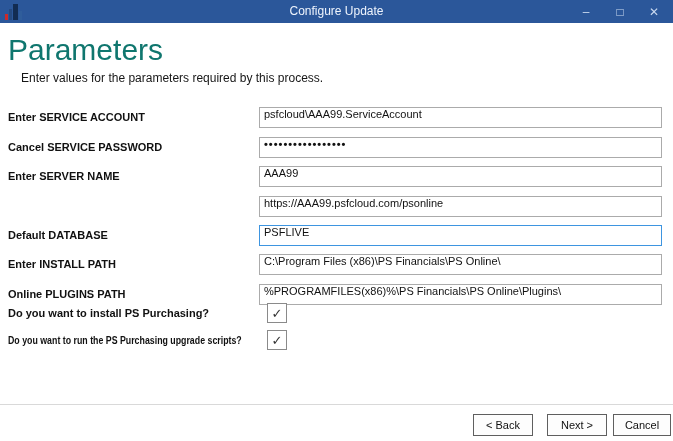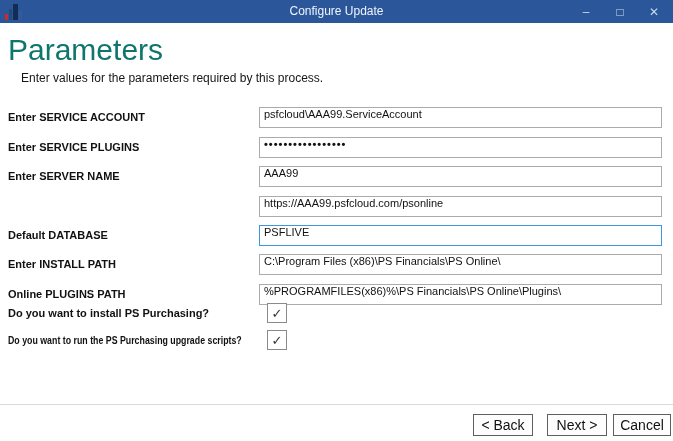--- a/index.html
+++ b/index.html
@@ -49,21 +49,21 @@
   .finput.password { font-weight:bold; letter-spacing:1px; font-size:11px; }
   .checkbox {
     position:absolute; left:259px; top:0; width:20px; height:20px; box-sizing:border-box;
     border:1px solid #8a8a8a; background:#fff; display:flex; align-items:center; justify-content:center;
   }
   .checkbox .check { color:#333; font-size:13px; font-weight:bold; line-height:1; }
   
   .footer-line { position:absolute; left:0; right:0; top:404px; border-top:1px solid #d9d9d9; height:0; }
   .btn {
     position:absolute; top:414px; height:22px; box-sizing:border-box;
-    border:1px solid #5f5f5f; background:#fdfdfd; color:#111; font-size:14px;
+    border:1px solid #5f5f5f; background:#fdfdfd; color:#111; font-size:11px;
     font-family:"Liberation Sans","DejaVu Sans",sans-serif; text-align:center; padding:0; line-height:19px;
   }
   .btn-back   { left:473px; width:60px; }
   .btn-next   { left:547px; width:60px; }
   .btn-cancel { left:613px; width:58px; }
 </style>
 </head>
 <body>
 
 <div class="window">
@@ -91,21 +91,21 @@
 
   <div class="page-title">Parameters</div>
   <div class="page-subtitle">Enter values for the parameters required by this process.</div>
 
   <div class="row" style="top:107px">
     <label class="flabel">Enter SERVICE ACCOUNT</label>
     <input class="finput" type="text" value="psfcloud\AAA99.ServiceAccount" style="">
   </div>
 
   <div class="row" style="top:137px">
-    <label class="flabel">Enter SERVICE PLUGINS</label>
+    <label class="flabel">Cancel SERVICE PASSWORD</label>
     <input class="finput password" type="text" value="•••••••••••••••••" style="">
   </div>
 
   <div class="row" style="top:166px">
     <label class="flabel">Enter SERVER NAME</label>
     <input class="finput" type="text" value="AAA99" style="">
   </div>
 
   <div class="row" style="top:196px">
     <input class="finput" type="text" value="https://AAA99.psfcloud.com/psonline" style="">

